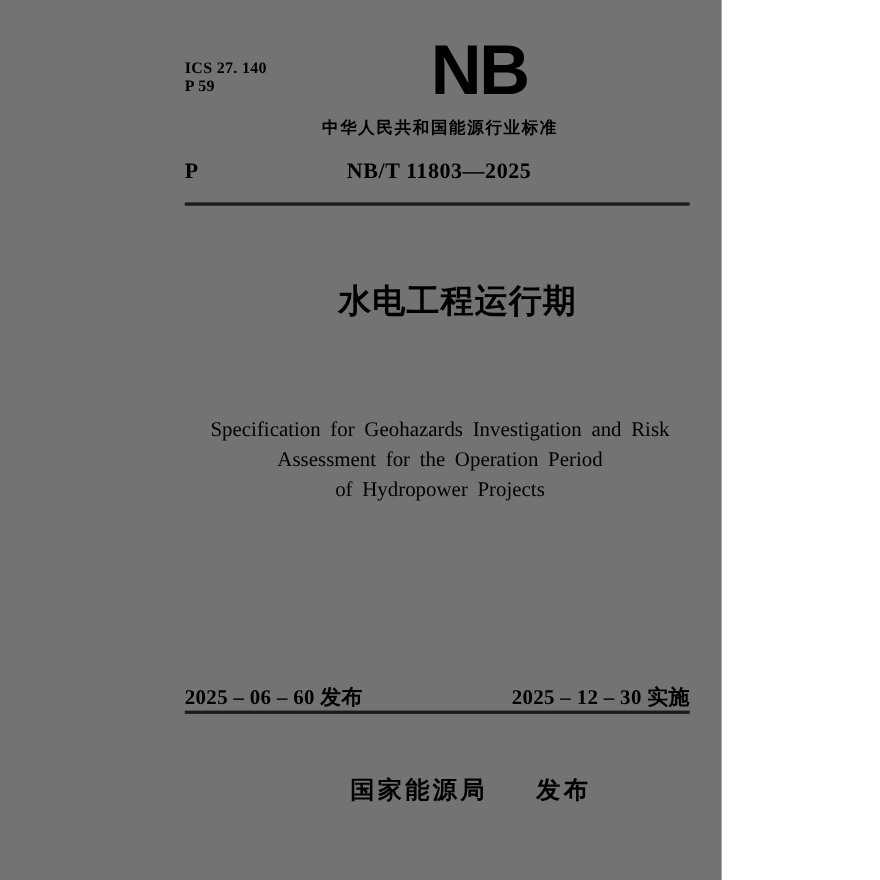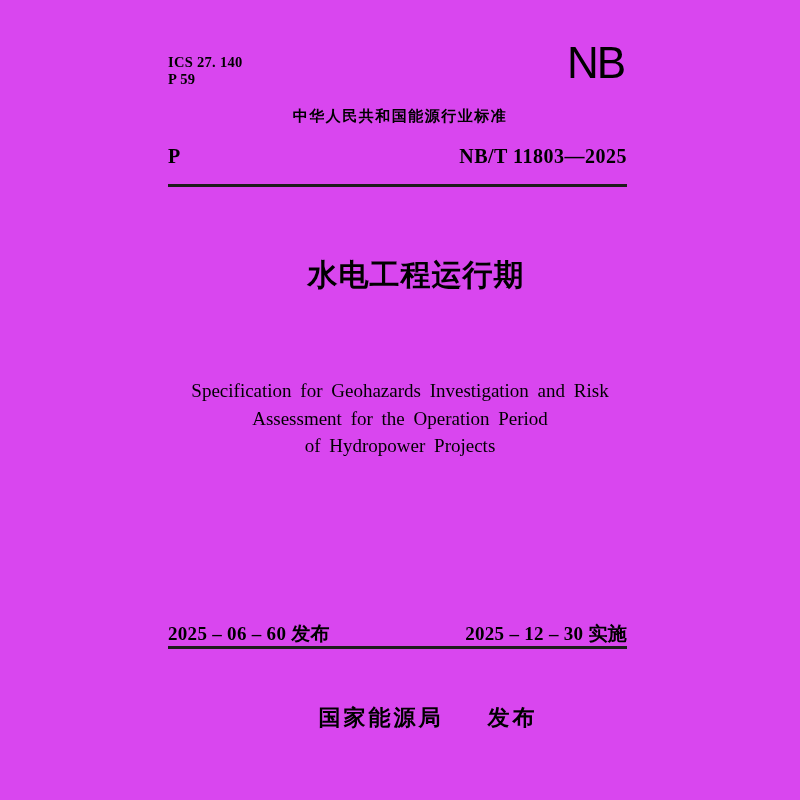--- a/index.html
+++ b/index.html
@@ -2,23 +2,23 @@
 <html lang="zh"><head>
 <meta charset="utf-8">
 <style>
   html, body {
     margin: 0;
     padding: 0;
     background: #ffffff;
   }
   .page {
     position: relative;
-    width: 800px;
+    width: 656px;
     height: 800px;
-    background: #d946ef;
+    background: #737373;
     color: #000000;
     font-family: "Liberation Serif", serif;
     overflow: hidden;
   }
 
   
   .ics-block {
     position: absolute;
     left: 168px;
     top: 54px;
@@ -27,22 +27,22 @@
     line-height: 17px;
     letter-spacing: 0.3px;
   }
 
   
   .nb-logo {
     position: absolute;
     right: 176px;
     top: 34px;
     font-family: "Liberation Sans", sans-serif;
-    font-weight: 400;
-    font-size: 44px;
+    font-weight: 700;
+    font-size: 64px;
     line-height: 58px;
     letter-spacing: -2px;
   }
 
   
   .std-header {
     position: absolute;
     left: 0;
     top: 107px;
     width: 800px;

